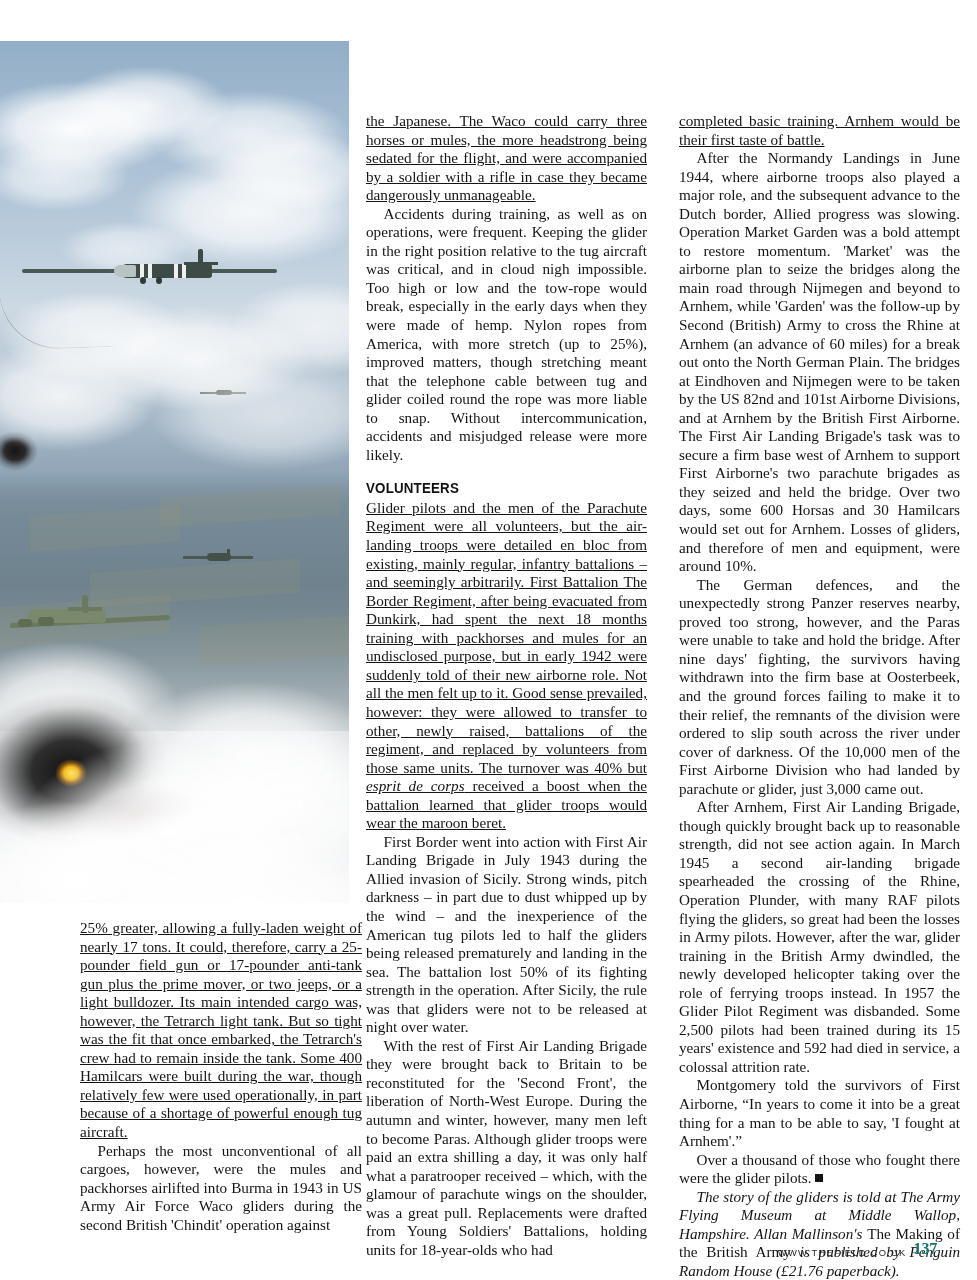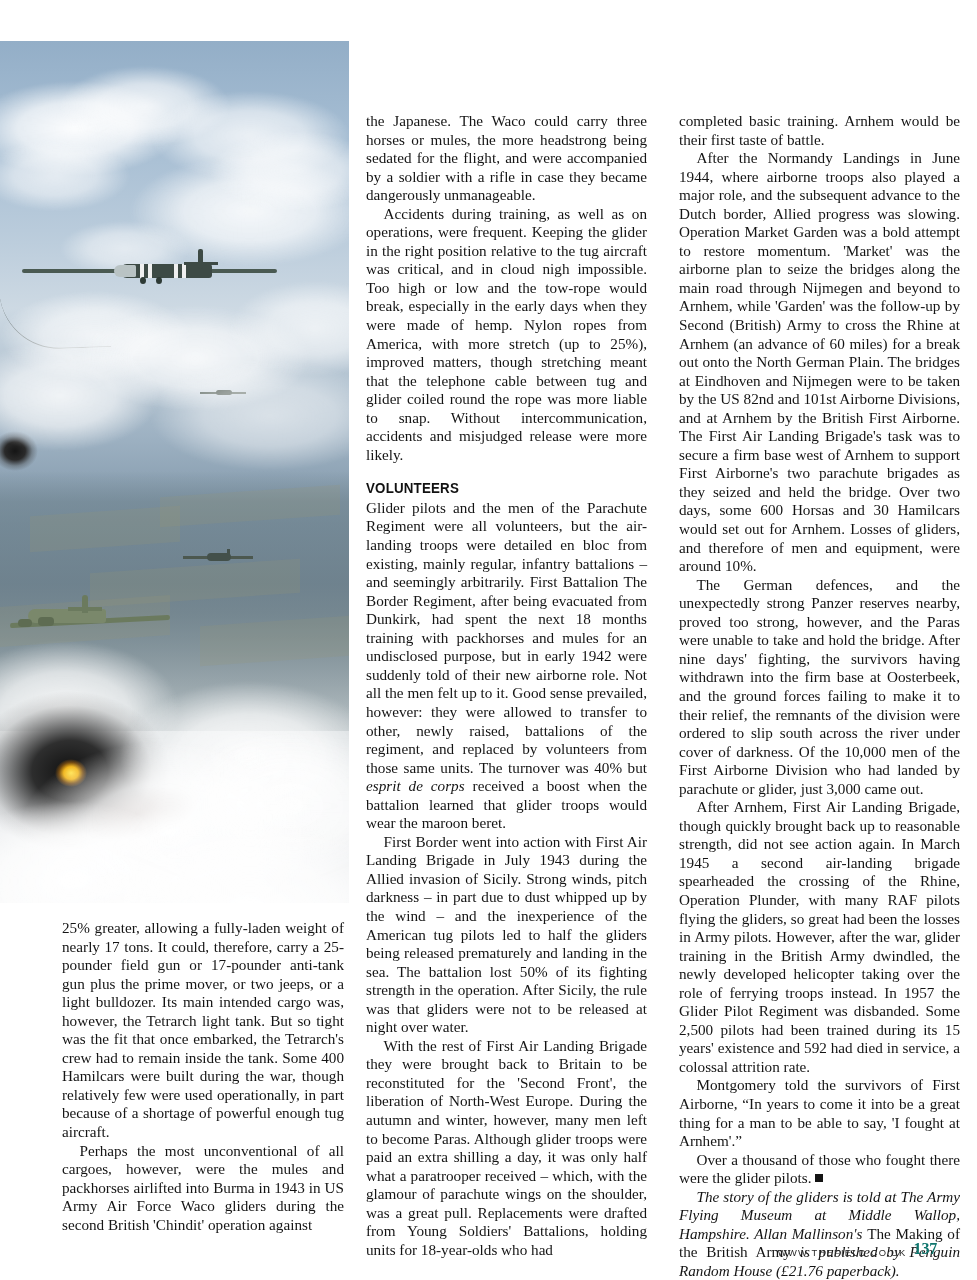--- a/index.html
+++ b/index.html
@@ -159,24 +159,24 @@
     position: absolute;
     font-family: "Liberation Serif", serif;
     font-size: 15.2px;
     line-height: 18.55px;
     text-align: justify;
     text-justify: inter-word;
     color: #141414;
     hyphens: manual;
   }
   .col p { margin: 0; text-indent: 1.15em; }
-  .col p.noindent { text-indent: 0; }
+  .col p.noindent { text-indent: 0; text-decoration: underline; }
   .col p + p { margin-top: 0; }
 
-  #col-left  { left: 62px;  top: 919px; width: 282px; }
+  #col-left  { left: 80px;  top: 919px; width: 282px; }
   #col-mid   { left: 366px; top: 112px; width: 281px; }
   #col-right { left: 651px; top: 112px; width: 281px; margin-left: 28px; }
 
   h2.section-head {
     font-family: "Liberation Sans", sans-serif;
     font-weight: bold;
     font-size: 14.5px;
     letter-spacing: 0.2px;
     margin: 15px 0 1px 0;
     text-align: left;

